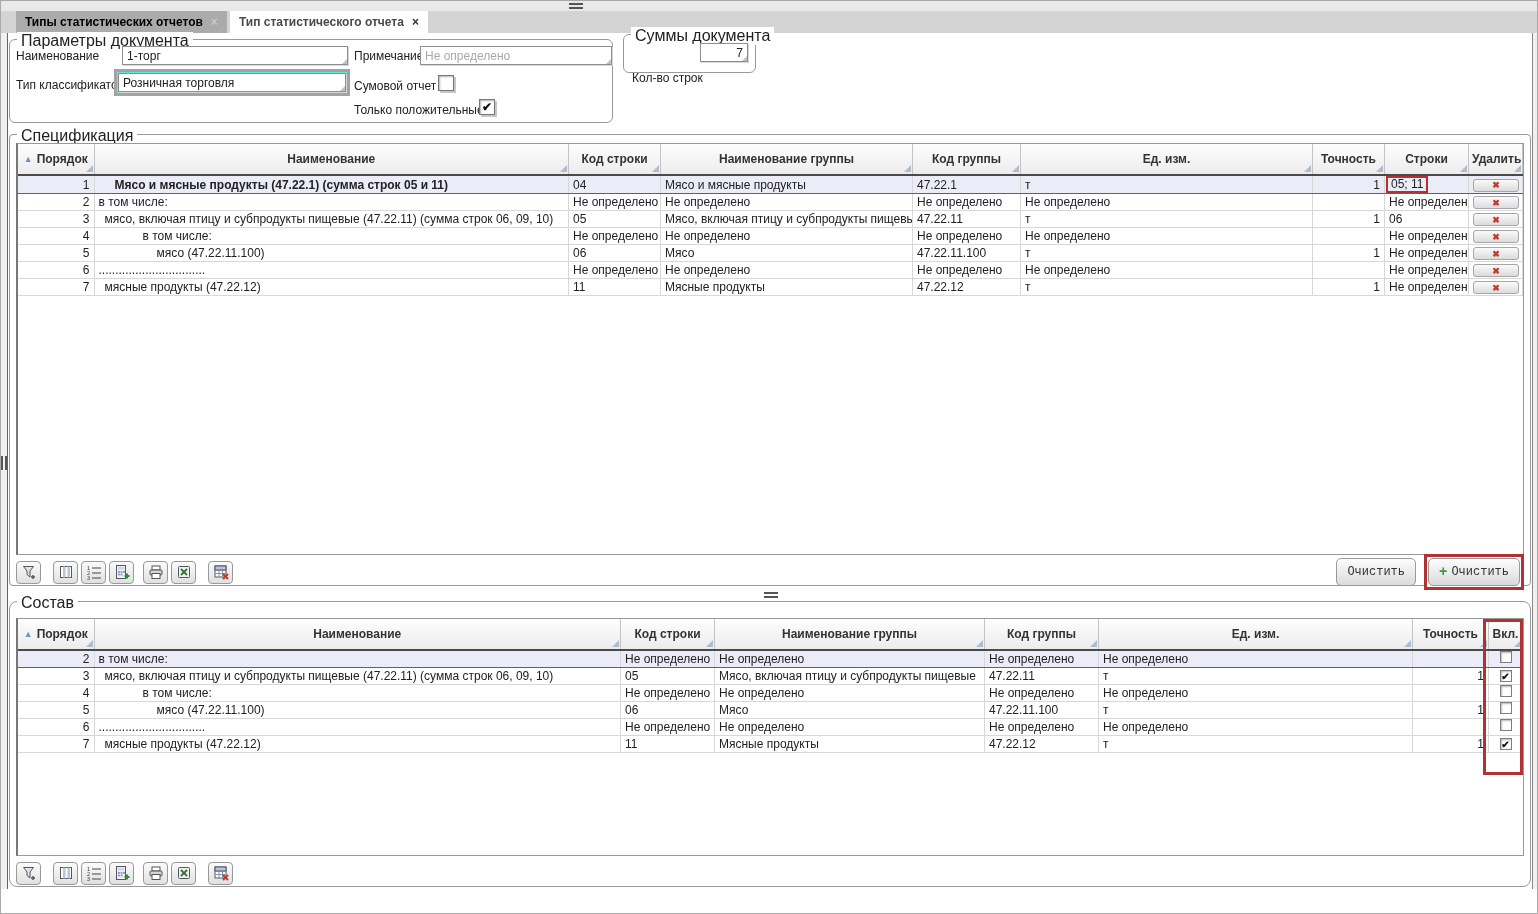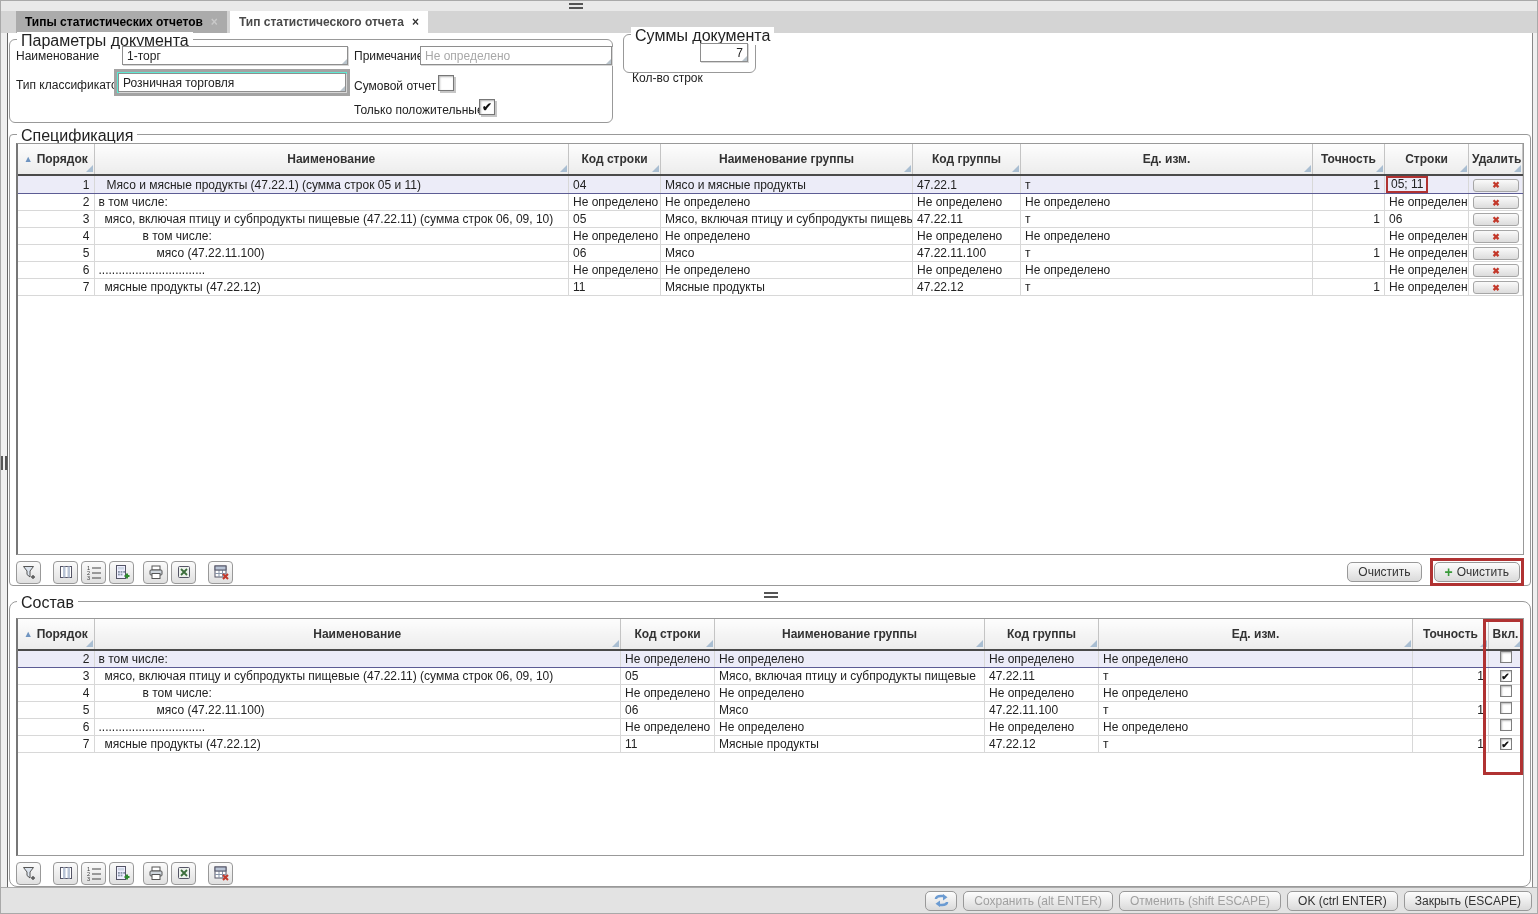--- a/index.html
+++ b/index.html
@@ -54,21 +54,21 @@
   .lines-box { display:inline-block; border:2px solid #b03232; padding:0 3px; margin-left:-3px; line-height:13px; }
   .del-btn { width:46px; height:13px; border:1px solid #a6a6a6; border-radius:3px; background:linear-gradient(#fafafa,#dcdcdc); color:#c3392b; font-size:9px; line-height:10px; font-weight:bold; cursor:pointer; padding:0; }
   .del-btn::before { content:"✖"; }
   .cb { display:inline-block; width:12px; height:12px; border:1px solid #7e7e7e; background:#fff; box-shadow:inset 1px 1px 2px #b9b9b9; font-size:10px; line-height:11px; text-align:center; color:#111; cursor:pointer; }
   .cb.checked::before { content:"✔"; font-weight:bold; }
   .incl-box { position:absolute; top:0; right:0; width:40px; height:156px; border:3px solid #b03232; pointer-events:none; }
 
   
   .tbar { position:absolute; left:6px; right:6px; height:26px; display:flex; align-items:center; gap:3px; }
   .icon-btn { width:25px; height:23px; border:1px solid #999; border-radius:4px; background:linear-gradient(#fbfbfb,#e0e0e0); display:flex; align-items:center; justify-content:center; padding:0; cursor:pointer; }
-  .btn { height:20px; padding:0 10px; border:1px solid #999; border-radius:5px; background:linear-gradient(#fdfdfd,#dadada); font-size:12px; font-family:Liberation Sans, sans-serif; color:#333; cursor:pointer; white-space:nowrap; }
+  .btn { height:28px; padding:0 10px; border:1px solid #999; border-radius:5px; background:linear-gradient(#fdfdfd,#dadada); font-size:12px; font-family:Liberation Mono, monospace; color:#333; cursor:pointer; white-space:nowrap; }
   .btn.disabled { color:#a0a0a0; }
   .spacer { margin-left:auto; }
   .red3add { border:3px solid #b03232; padding:1px; margin-left:5px; background:#fff; }
   .add-btn { display:flex; align-items:center; gap:4px; }
   .plus-icon { color:#3a9a3a; font-weight:bold; font-size:14px; line-height:12px; }
   .plus-icon::before { content:"+"; }
 
   
   .footer { position:absolute; left:0; bottom:0; width:100%; height:26px; background:#e3e3e3; border-top:1px solid #ababab; display:flex; align-items:center; justify-content:flex-end; gap:6px; padding-right:5px; }
   .refresh-btn { width:32px; display:flex; align-items:center; justify-content:center; padding:0 4px; }
@@ -150,21 +150,21 @@
             <th><span>Код группы</span></th>
             <th><span>Ед. изм.</span></th>
             <th><span>Точность</span></th>
             <th><span>Строки</span></th>
             <th><span>Удалить</span></th>
           </tr>
         </thead>
         <tbody id="spec-body">
             <tr class="sel">
               <td class="num">1</td>
-              <td style="padding-left: 12px;">Мясо и мясные продукты (47.22.1) (сумма строк 05 и 11)</td>
+              <td style="padding-left: 20px; font-weight: bold;">Мясо и мясные продукты (47.22.1) (сумма строк 05 и 11)</td>
               <td>04</td>
               <td>Мясо и мясные продукты</td>
               <td>47.22.1</td>
               <td>т</td>
               <td class="num">1</td>
               <td><span class="lines-box">05; 11</span></td>
               <td class="ctr"><button class="del-btn"></button></td>
             </tr>
             <tr>
               <td class="num">2</td>
@@ -453,28 +453,14 @@
               <rect x="2" y="2" width="11" height="11" fill="#fff" stroke="#556"></rect>
               <path d="M2 6h11M2 9.5h11M6 2v11M9.5 2v11" stroke="#8895a8"></path>
               <rect x="2" y="2" width="11" height="4" fill="#b9c4d6" stroke="#556"></rect>
               <path d="M10 10l5 5M15 10l-5 5" stroke="#c3392b" stroke-width="2"></path>
             </svg>
           </button>
         </span>
     </div>
   </div>
 
-  <div class="footer">
-    <button class="btn disabled refresh-btn">
-        <svg width="15" height="13">
-          <path d="M2 5 Q2 2 7 2 L10 2" stroke="#6b9bd2" stroke-width="2.6" fill="none"></path>
-          <polygon points="9,0 13.5,3.2 9,6.5" fill="#6b9bd2"></polygon>
-          <path d="M13 8 Q13 11 8 11 L5 11" stroke="#6b9bd2" stroke-width="2.6" fill="none"></path>
-          <polygon points="6,6.5 1.5,9.8 6,13" fill="#6b9bd2"></polygon>
-        </svg>
-      </button>
-    <button class="btn disabled">Сохранить (alt ENTER)</button>
-    <button class="btn disabled">Отменить (shift ESCAPE)</button>
-    <button class="btn">OK (ctrl ENTER)</button>
-    <button class="btn">Закрыть (ESCAPE)</button>
-  </div>
 
 </div>
 
 </body></html>

